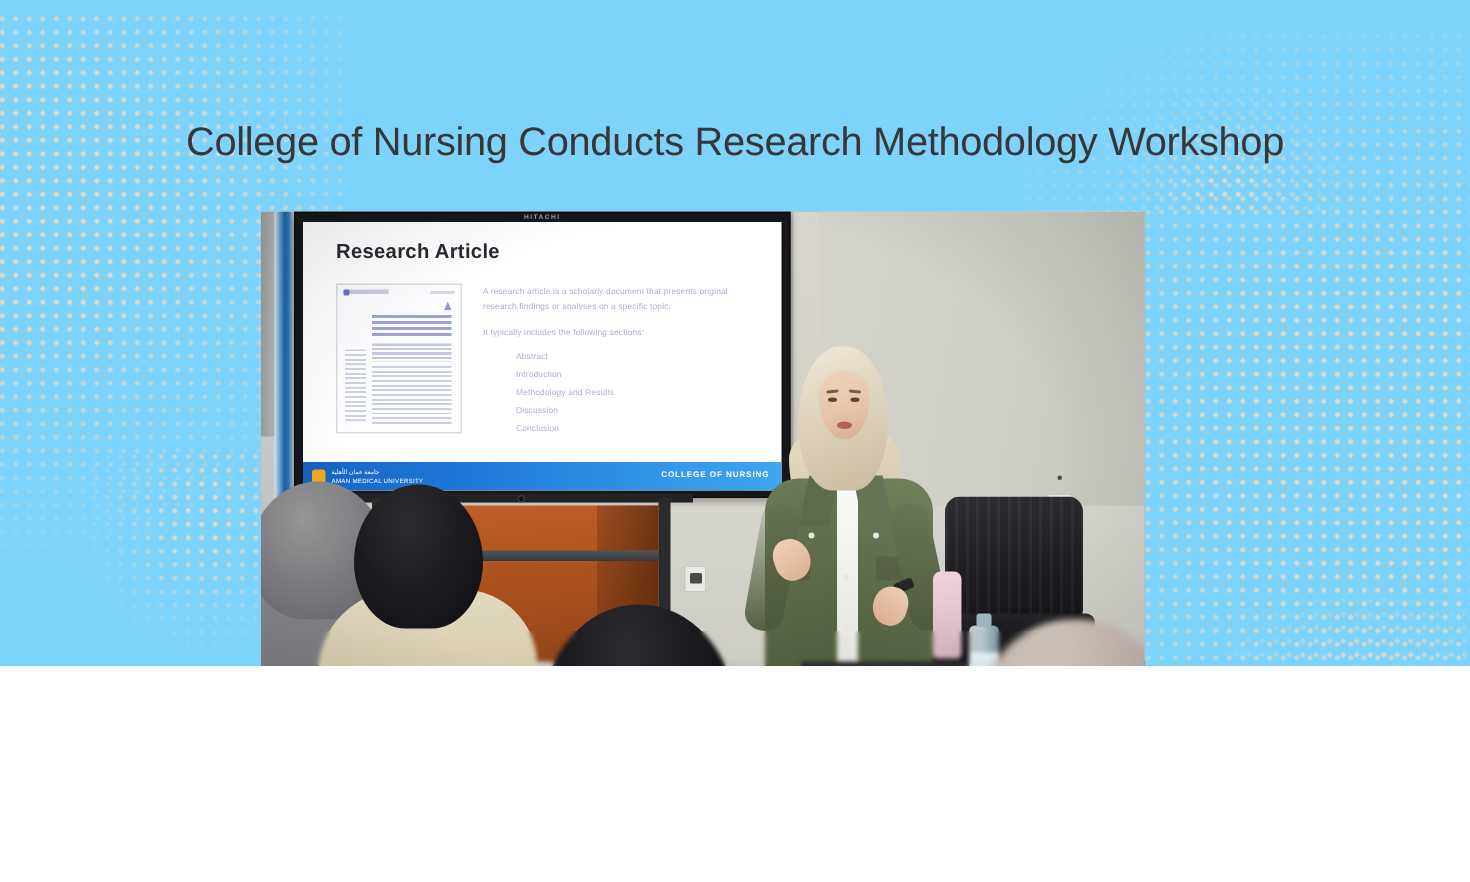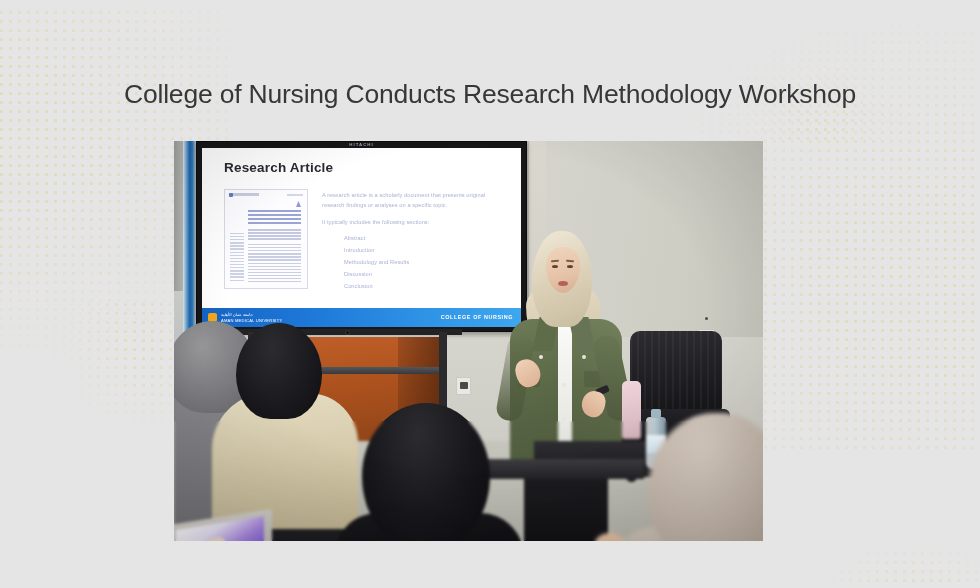--- a/index.html
+++ b/index.html
@@ -7,22 +7,22 @@
   html, body {
     margin: 0; padding: 0;
     width: 980px; height: 588px;
     overflow: hidden;
     font-family: "Liberation Sans", sans-serif;
   }
 
   
   #page {
     position: relative;
-    width: 980px; height: 588px;
-    background-color: #e5e5e5;
+    width: 980px; height: 444px;
+    background-color: #7dd3fc;
     overflow: hidden;
   }
 
   
   .dots {
     position: absolute;
     pointer-events: none;
     background-image: radial-gradient(circle at 50% 50%, #e2dcc2 1.55px, rgba(226,220,194,0) 1.8px);
     background-size: 9px 9px;
     opacity: .95;

